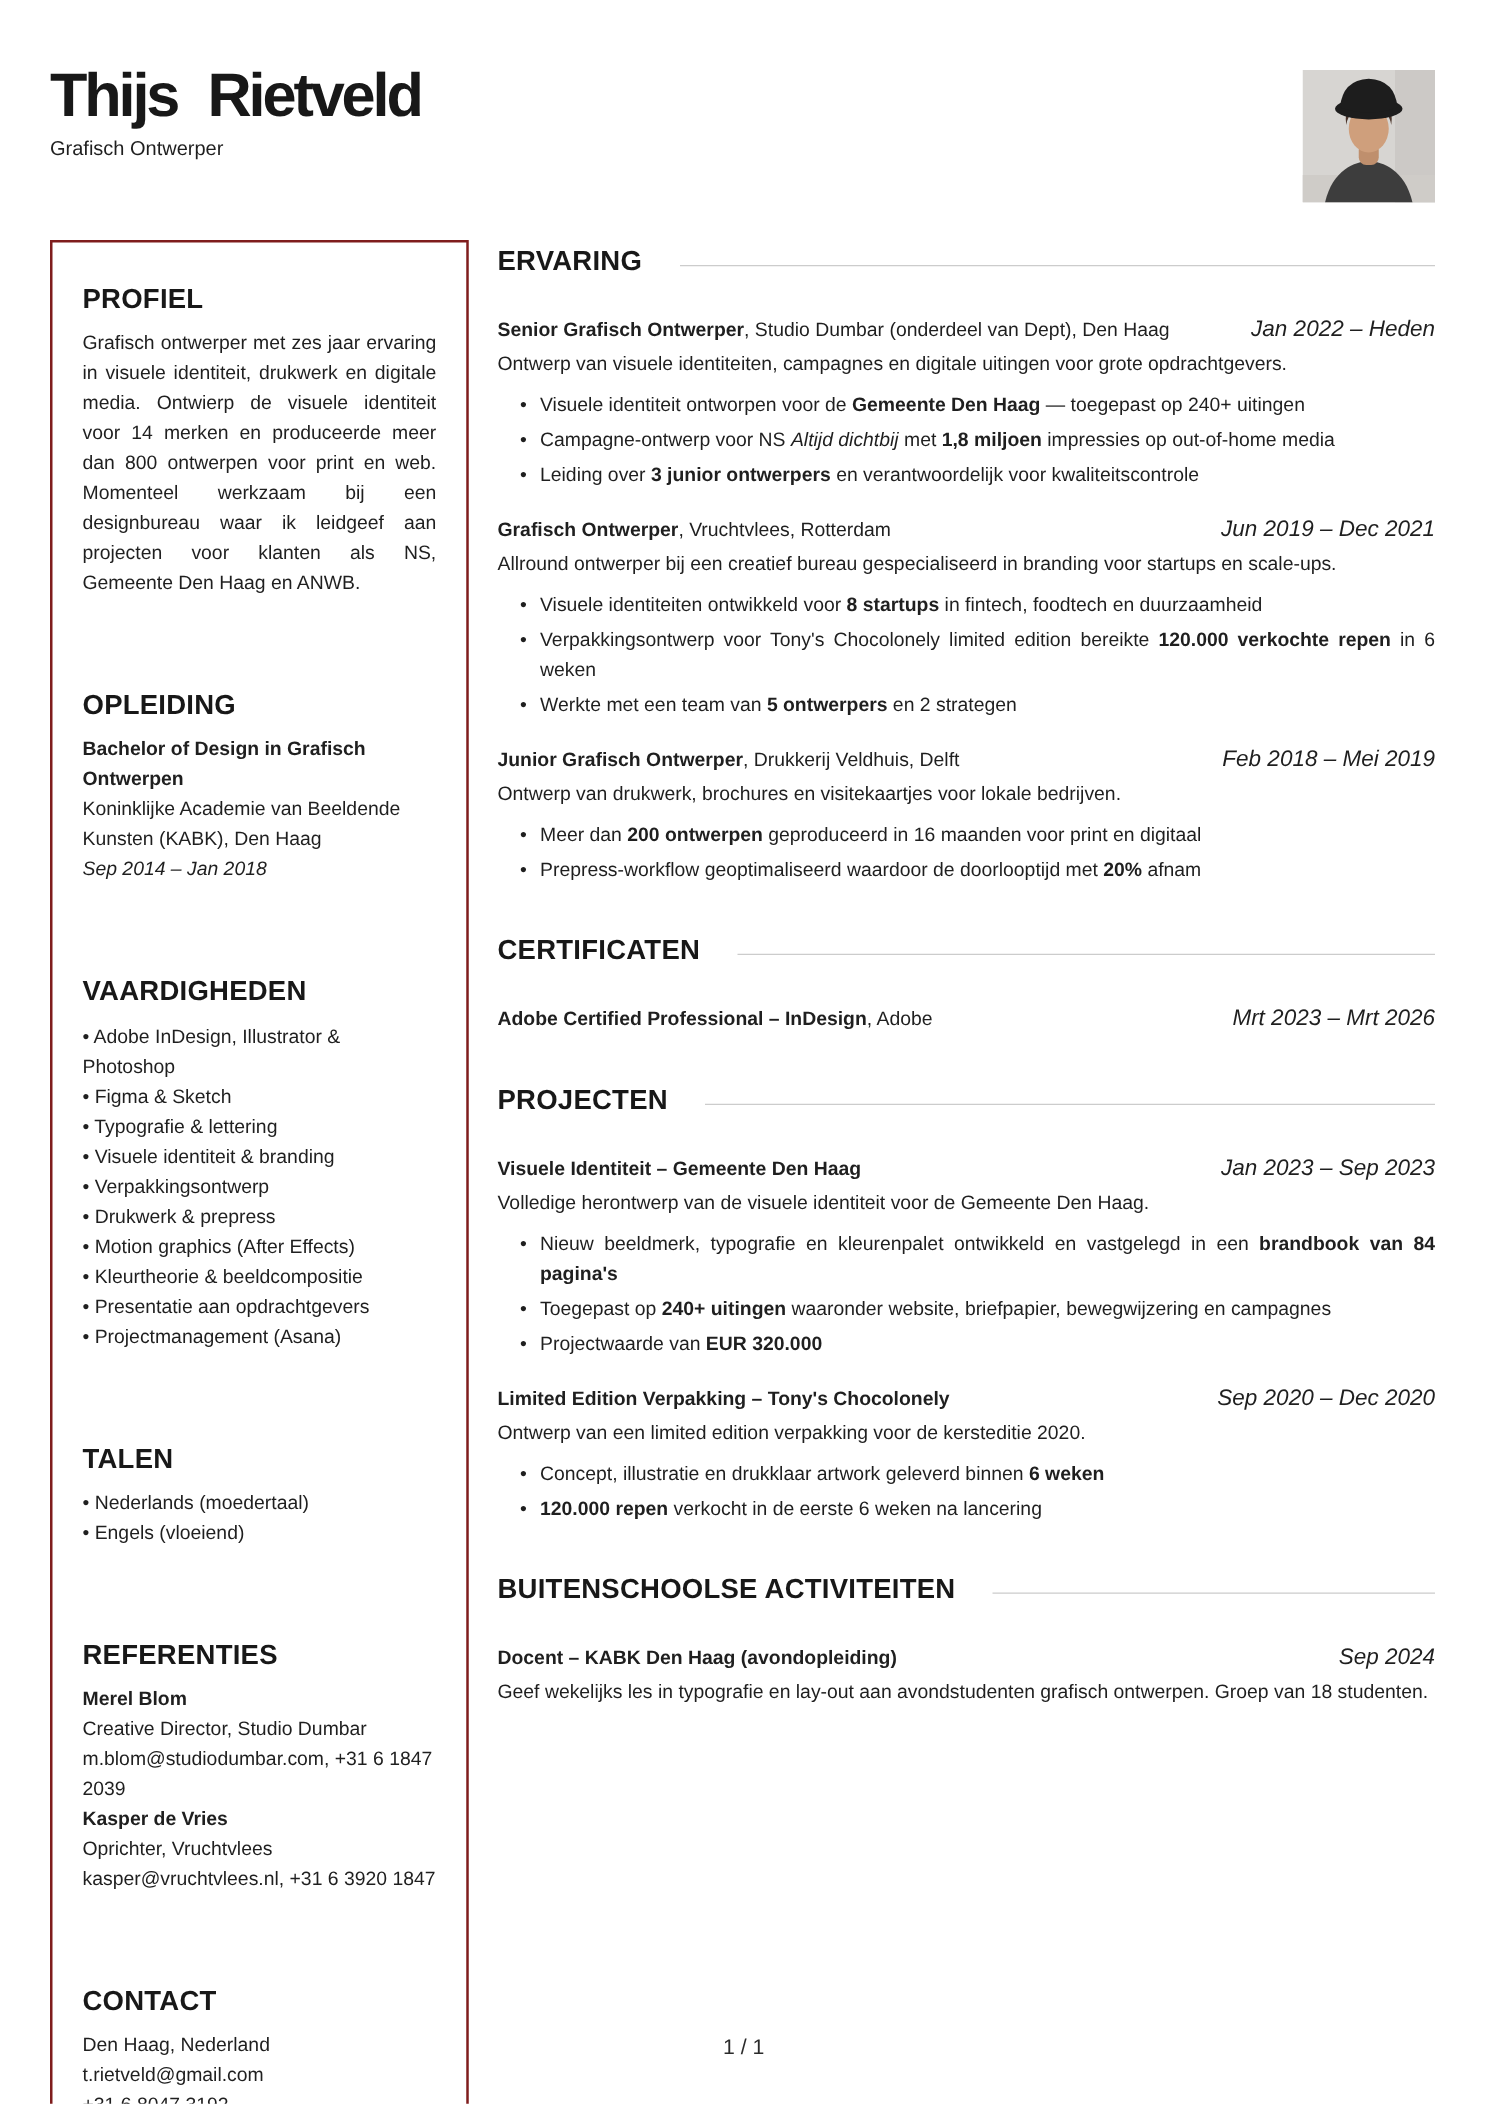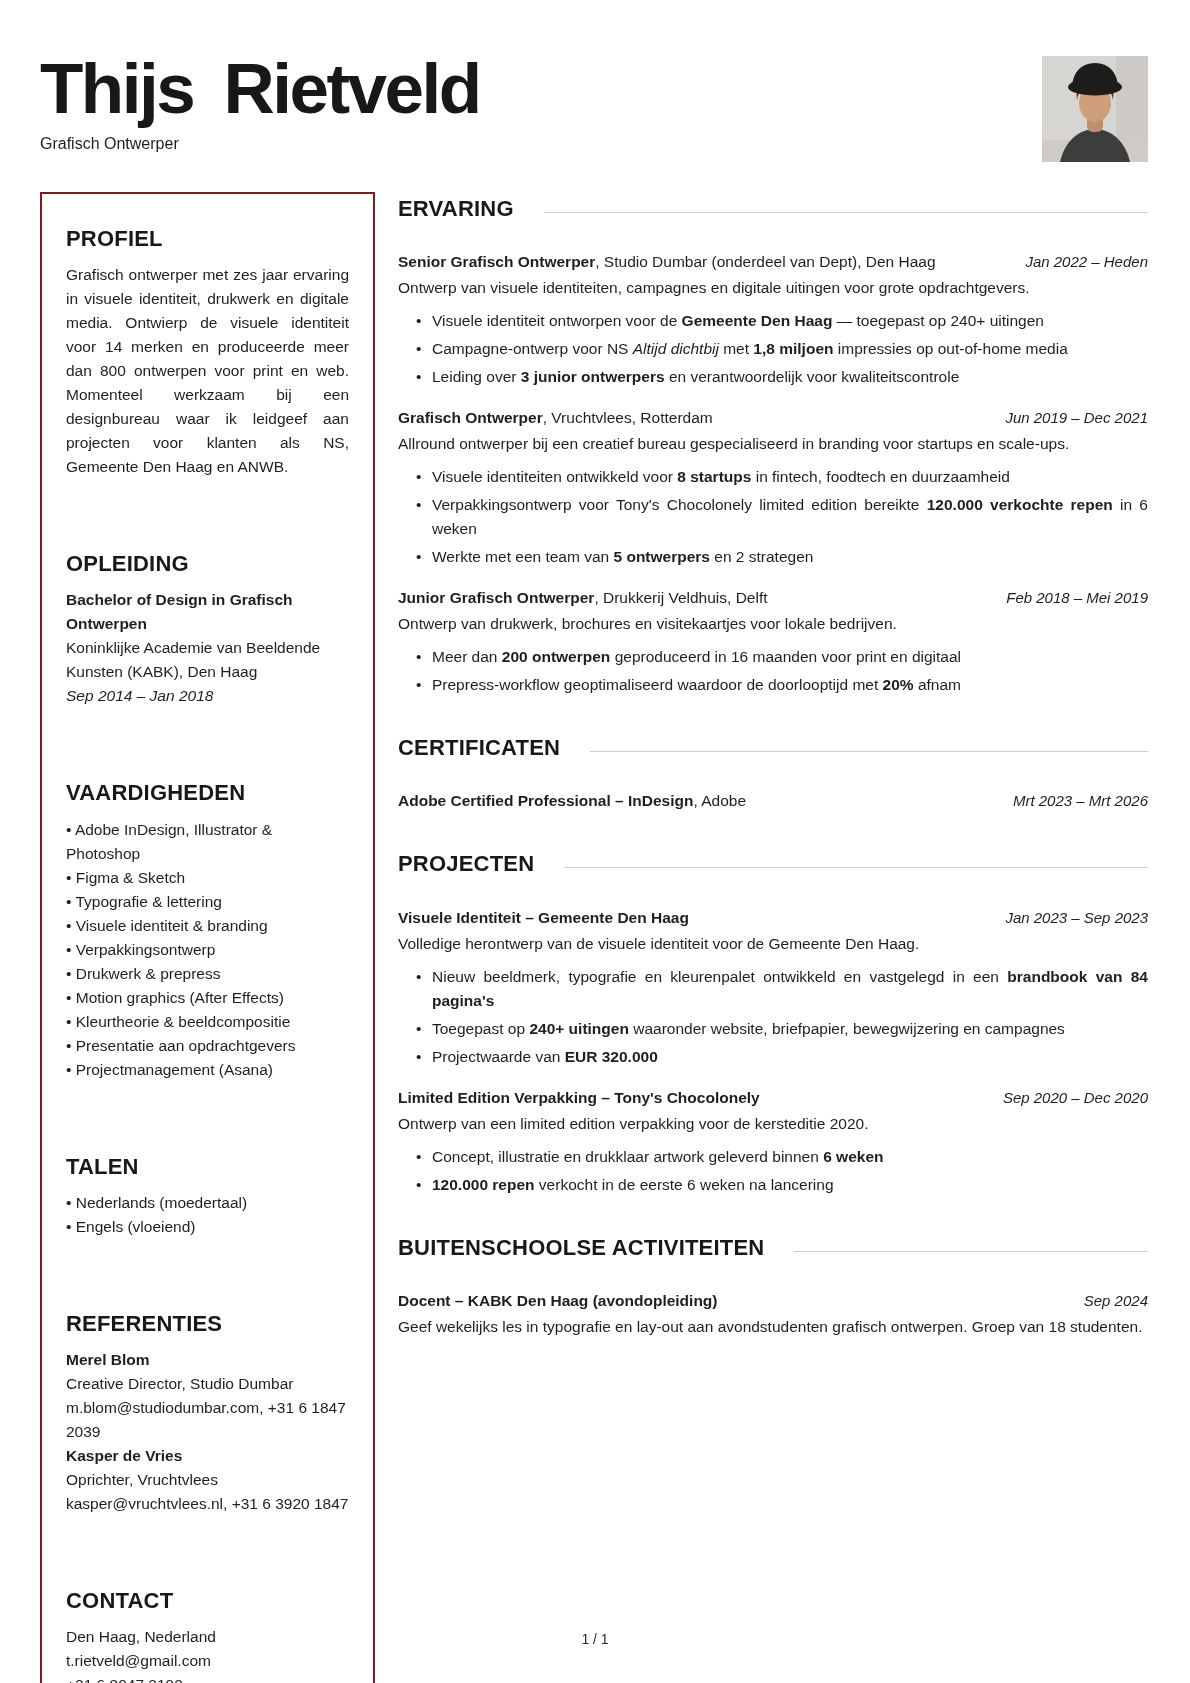--- a/index.html
+++ b/index.html
@@ -11,21 +11,21 @@
     font-size: 15.5px;
     line-height: 1.55;
     position: relative;
     overflow: hidden;
   }
   .page { padding: 52px 42px 0 40px; box-sizing: border-box; }
 
   
   .header { display: flex; justify-content: space-between; align-items: flex-start; }
   .h-name {
-    margin: 0; font-size: 71px; font-weight: 700; line-height: 1.05;
+    margin: 0; font-size: 49px; font-weight: 700; line-height: 1.05;
     letter-spacing: -2.5px; word-spacing: 13px; color: #181818;
   }
   .h-sub { font-size: 16px; margin-top: 5px; }
   .photo { width: 106px; height: 106px; flex: none; margin-top: 4px; }
   .photo svg { display: block; width: 106px; height: 106px; }
 
   
   .columns { display: flex; gap: 23px; margin-top: 30px; align-items: flex-start; }
 
   
@@ -48,30 +48,30 @@
 
   
   .main { flex: 1 1 auto; min-width: 0; }
   .m-section { margin-top: 34px; }
   .m-section:first-child { margin-top: 0; }
   .sec-head { display: flex; align-items: center; }
   .sec-line { flex: 1 1 auto; height: 1px; background: #cccccc; margin-left: 30px; }
   .entry { margin-top: 17px; }
   .entry-head { display: flex; align-items: baseline; gap: 26px; }
   .entry-title { flex: 1 1 auto; }
-  .entry-date { font-style: italic; font-size: 15px; white-space: nowrap; margin-left: 18px; }
+  .entry-date { font-style: italic; font-size: 18px; white-space: nowrap; margin-left: 18px; }
   .entry-desc { margin-top: 2px; text-align: justify; }
   ul.bullets { margin: 9px 0 0; padding: 0 0 0 18px; list-style: none; }
   ul.bullets li { position: relative; padding-left: 16px; margin-bottom: 4px; text-align: justify; }
   ul.bullets li::before { content: "\2022"; position: absolute; left: 0; top: 0; }
 
   
   .footer {
     position: absolute; bottom: 32px; left: 0; width: 100%;
-    text-align: center; font-size: 14px; color: #2b2b2b;
+    text-align: center; font-size: 17px; color: #2b2b2b;
   }
 </style>
 </head>
 <body>
 
 <div class="page">
 
   <header class="header">
     <div>
       <h1 class="h-name">Thijs Rietveld</h1>

